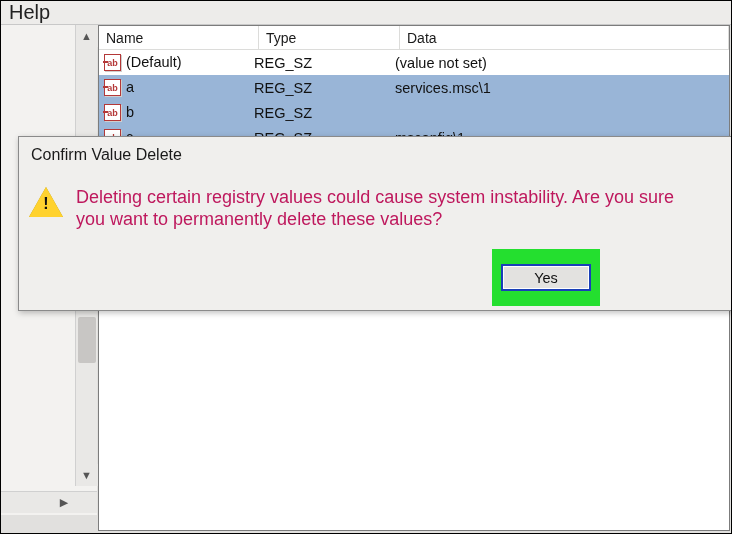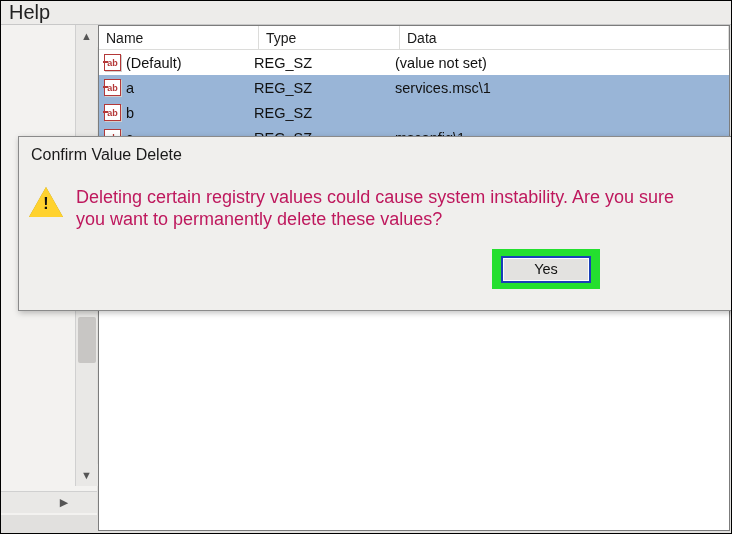--- a/index.html
+++ b/index.html
@@ -106,21 +106,21 @@
   .col-type { width: 141px; }
   .col-data { flex: 1; }
   .list-row {
     display: flex;
     height: 25px;
     align-items: center;
   }
   .row-even { background: #fff; }
   .row-selected { background: #99b5d7; }
   .list-row > div {
-    display: flex; align-items: flex-end;
+    display: flex; align-items: flex-start;
     font-size: 14.5px;
     color: #111;
   }
   .cell-name { width: 148px; padding-left: 5px; gap: 5px; }
   .cell-type { width: 141px; padding-left: 7px; }
   .cell-data { flex: 1; padding-left: 7px; }
   .str-icon {
     width: 17px; height: 17px;
     border: 1px solid #b43838;
     background: #fff;
@@ -204,21 +204,21 @@
     display: flex; align-items: center; justify-content: center;
     color: #111;
   }
   .btn-default {
     border: 2px solid #1a3fb8;
     box-shadow: inset 0 0 0 1px #fff;
   }
   .highlight-box {
     position: absolute;
     width: 108px;
-    height: 40px;
+    height: 57px;
     background: #24df2f;
     left: -12px; 
     transform: translate(503px, 248px);
     z-index: 5;
     display: flex; align-items: center; justify-content: center;
   }
   .highlight-box .btn {
     z-index: 6;
   }
 </style>

